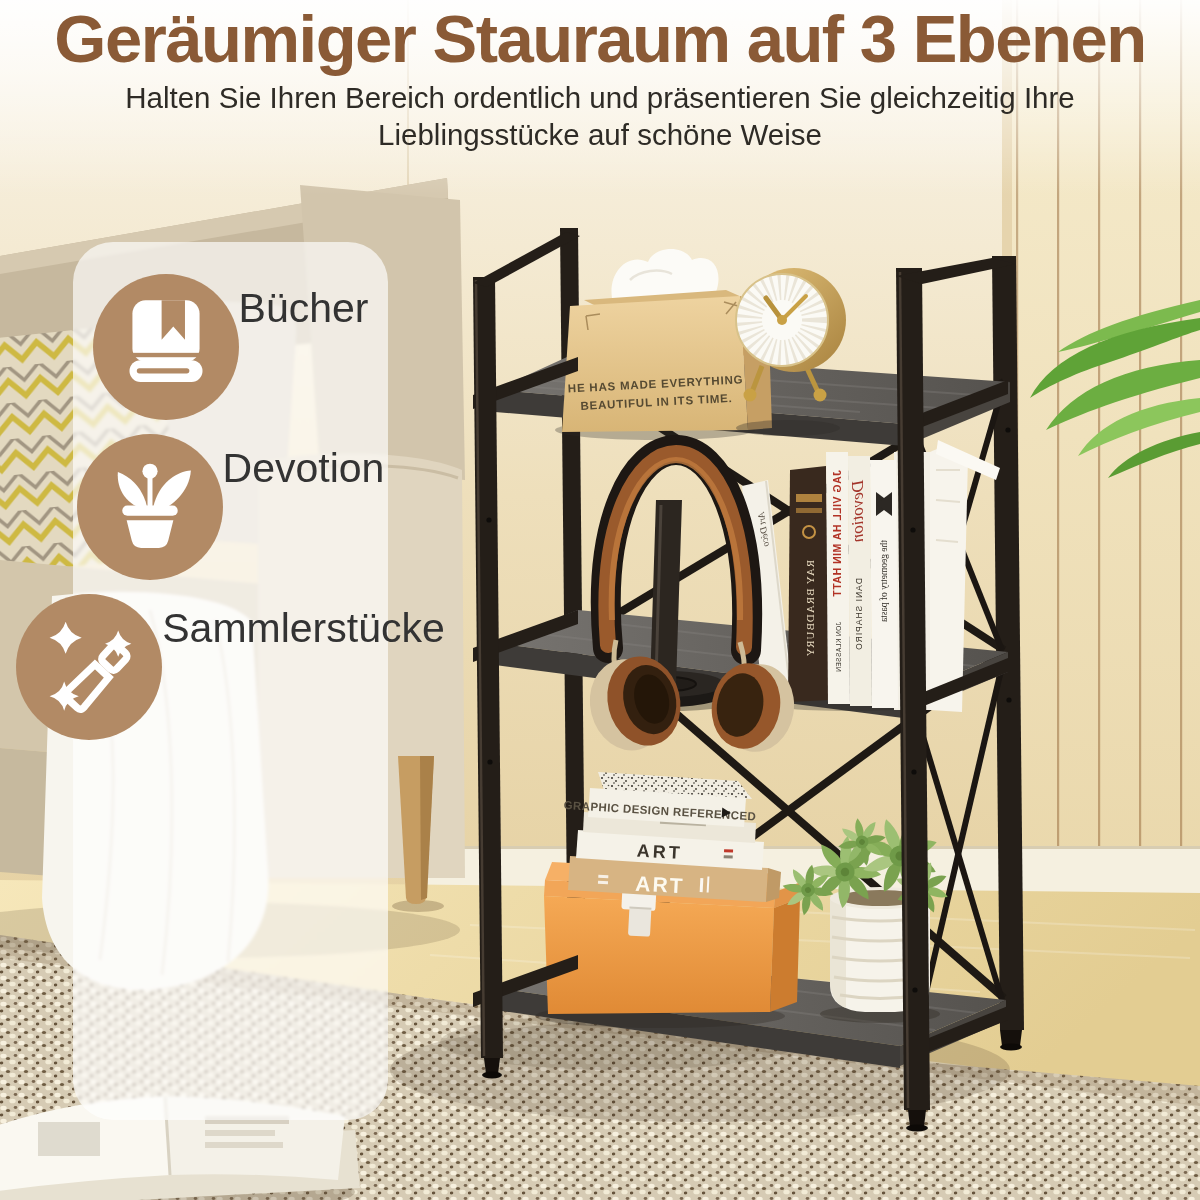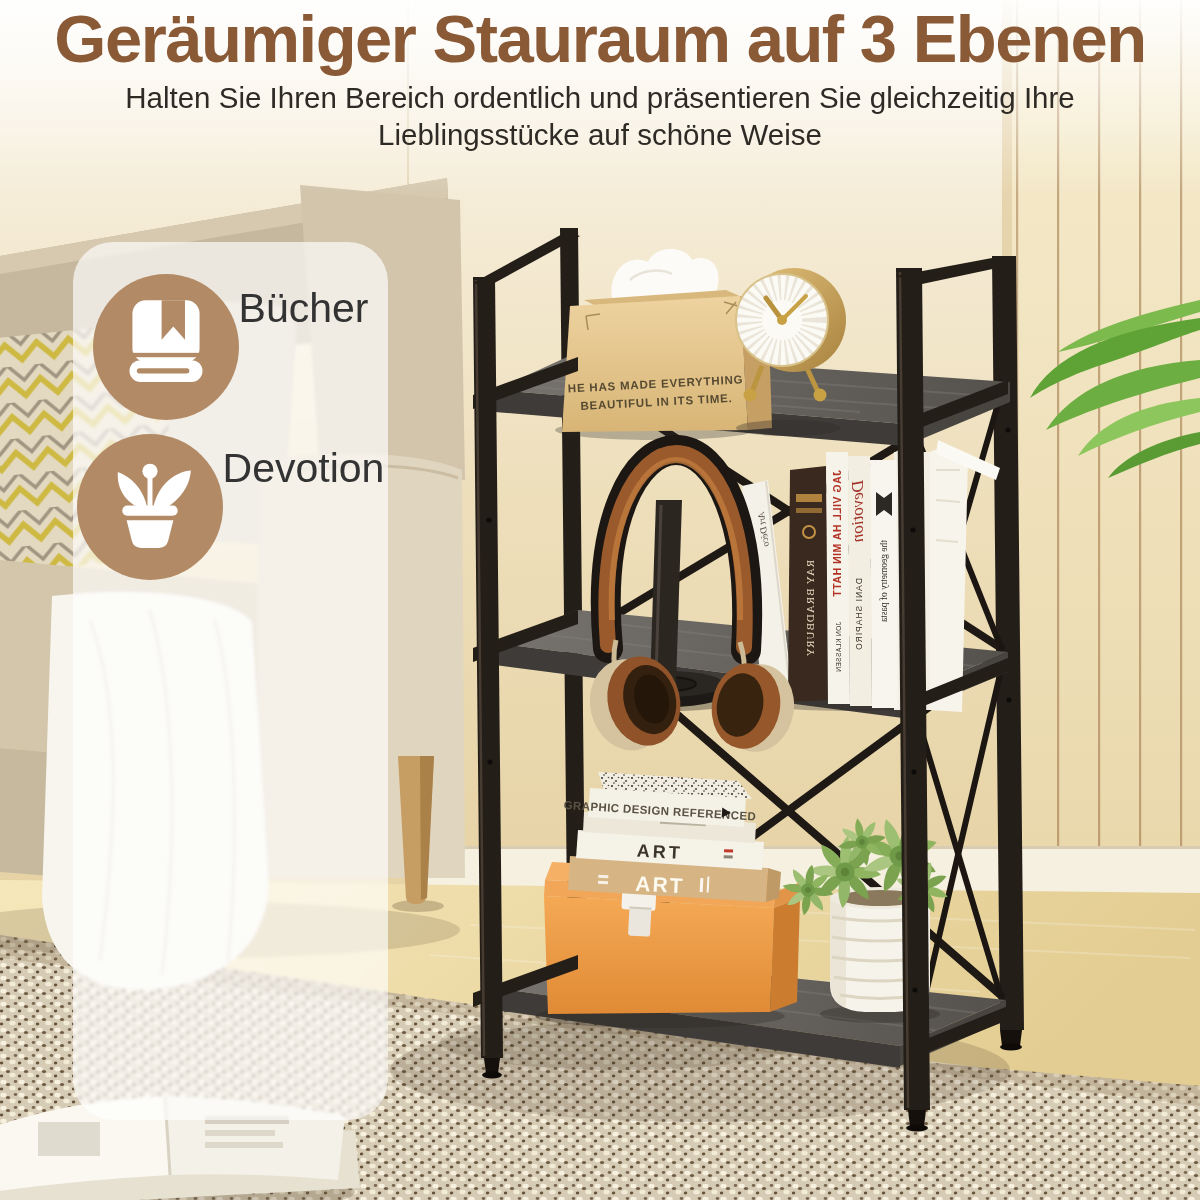--- a/index.html
+++ b/index.html
@@ -437,15 +437,29 @@
         <path d="M47,52 C35,49 27,39 28,26 C39,30 46,40 48,50 Z" fill="#fff"></path>
         <path d="M52,51 C55,36 66,26 78,25 C77,39 66,50 53,54 Z" fill="#fff"></path>
         <rect x="31" y="49" width="38" height="7" rx="3.5" fill="#fff"></rect>
         <path d="M34,59 h32 l-3.5,14 q-1.2,5 -6.4,5 h-12.2 q-5.2,0 -6.4,-5 Z" fill="#fff"></path>
       </svg>
     </div>
     <div class="cat-label">Devotion</div>
   </div>
 
 
+  <div class="cat">
+    <div class="cat-circle">
+      <svg viewBox="0 0 100 100">
+        <g transform="rotate(43 52 60)" fill="none" stroke="#fff" stroke-width="5">
+          <rect x="45.5" y="30" width="13" height="15" rx="3"></rect>
+          <path d="M45.5,50 h13 l1.5,26 q0,4 -3,4 h-10 q-3,0 -3,-4 Z"></path>
+        </g>
+        <path d="M34,19 Q36.5,27.5 45,30 Q36.5,32.5 34,41 Q31.5,32.5 23,30 Q31.5,27.5 34,19 Z" fill="#fff"></path>
+        <path d="M70,25 Q72,32 79,34 Q72,36 70,43 Q68,36 61,34 Q68,32 70,25 Z" fill="#fff"></path>
+        <path d="M33,60 Q35,68 43,70 Q35,72 33,80 Q31,72 23,70 Q31,68 33,60 Z" fill="#fff"></path>
+      </svg>
+    </div>
+    <div class="cat-label">Sammlerstücke</div>
+  </div>
 
 </aside>
 </div>
 
 </body></html>

